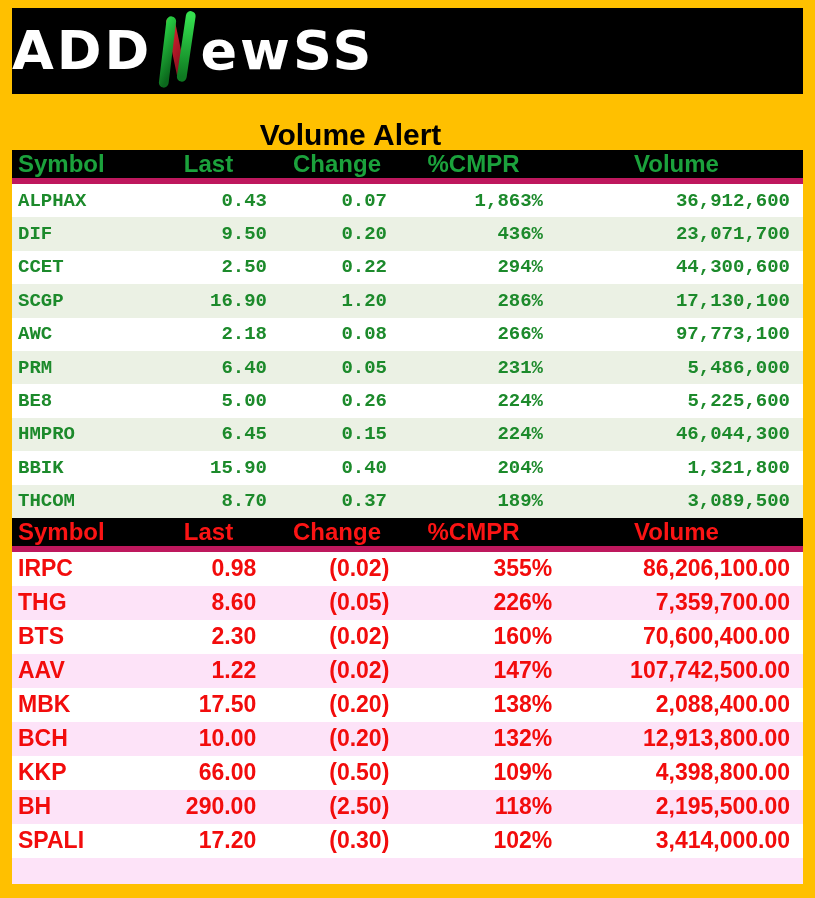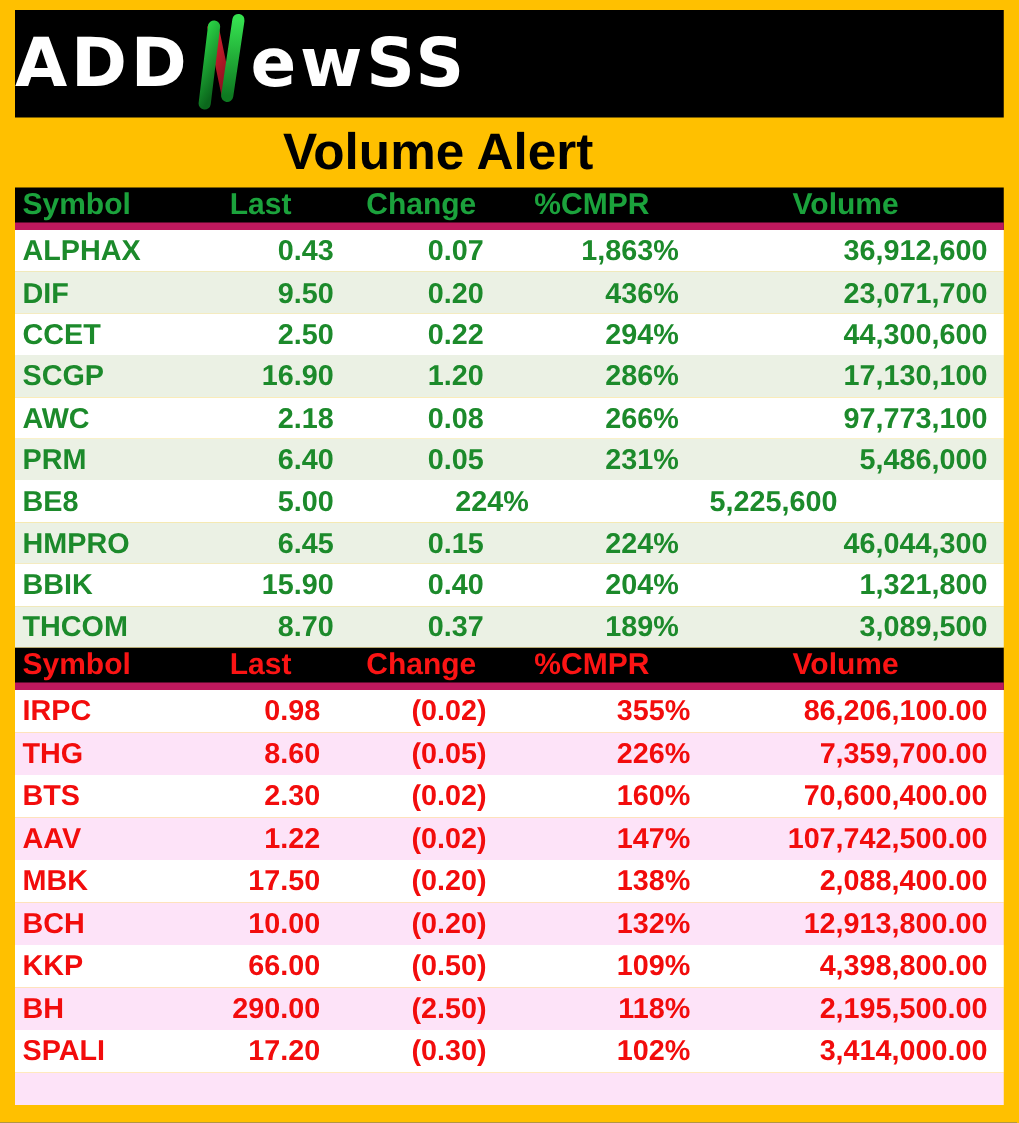--- a/index.html
+++ b/index.html
@@ -15,43 +15,43 @@
     background:#000; display:flex; align-items:center; justify-content:flex-start;
   }
   .logo{ display:flex; align-items:center; }
   .logo .word{
     color:#fff; font-family:"DejaVu Sans", sans-serif; font-weight:bold;
     font-size:54px; letter-spacing:3px; line-height:86px;
   }
   .logo svg{ margin:0 1px 4px 2px; display:block; }
   
   .title{
-    position:absolute; left:0; top:94px; width:701px; height:56px;
-    text-align:center; font-size:41px; font-weight:bold; color:#000;
+    position:absolute; left:0; top:108px; width:701px; height:56px;
+    text-align:center; font-size:30px; font-weight:bold; color:#000;
     line-height:54px; letter-spacing:0px;
   }
   
   .sheet{ position:absolute; left:12px; top:150px; width:791px; }
   .row{ display:flex; align-items:center; width:100%; }
   .thead{
     height:34px; background:#000; font-size:24px; font-weight:bold;
     border-bottom:6px solid #be185d;
   }
   .thead.green{ color:var(--green-header,#1BA23C); }
   .thead.red{ color:var(--red-header,#FB1414); }
   .cell{ overflow:hidden; white-space:nowrap; }
   .c0{ width:128px; text-align:left;  padding-left:6px; }
   .c1{ width:137px; text-align:right; padding-right:10px; }
   .c2{ width:120px; text-align:right; padding-right:10px; }
   .c3{ width:153px; text-align:right; padding-right:7px; }
   .c4{ width:253px; text-align:right; padding-right:13px; }
   .thead .c1,.thead .c2,.thead .c3,.thead .c4{ text-align:center; padding-right:0; }
   .body{ display:flex; flex-direction:column; }
   .g-row{ height:33.4px; background:#fff; color:var(--green-text,#1C8A2B);
-          font-size:23px; font-weight:bold; }
+          font-size:19px; font-weight:bold;font-family:Liberation Mono, monospace; }
   .g-row.alt-green{ background:var(--green-row-alt,#EBF1E4); }
   .r-row{ height:34px; background:#fff; color:var(--red-text,#F20C0C);
           font-size:23px; font-weight:bold;gap:32px; }
   .r-row.alt-pink{ background:var(--pink-row-alt,#FDE3F8); }
   .empty-row{ height:26px; background:var(--pink-row-alt,#FDE3F8); }
 </style>
 </head>
 <body>
 
 <div class="canvas">
@@ -132,20 +132,21 @@
         <div class="row g-row alt-green">
     <div class="cell c0">PRM</div>
     <div class="cell c1">6.40</div>
     <div class="cell c2">0.05</div>
     <div class="cell c3">231%</div>
     <div class="cell c4">5,486,000</div>
   </div>
         <div class="row g-row">
     <div class="cell c0">BE8</div>
     <div class="cell c1">5.00</div>
+    <div class="cell c2">0.26</div>
     <div class="cell c3">224%</div>
     <div class="cell c4">5,225,600</div>
   </div>
         <div class="row g-row alt-green">
     <div class="cell c0">HMPRO</div>
     <div class="cell c1">6.45</div>
     <div class="cell c2">0.15</div>
     <div class="cell c3">224%</div>
     <div class="cell c4">46,044,300</div>
   </div>

